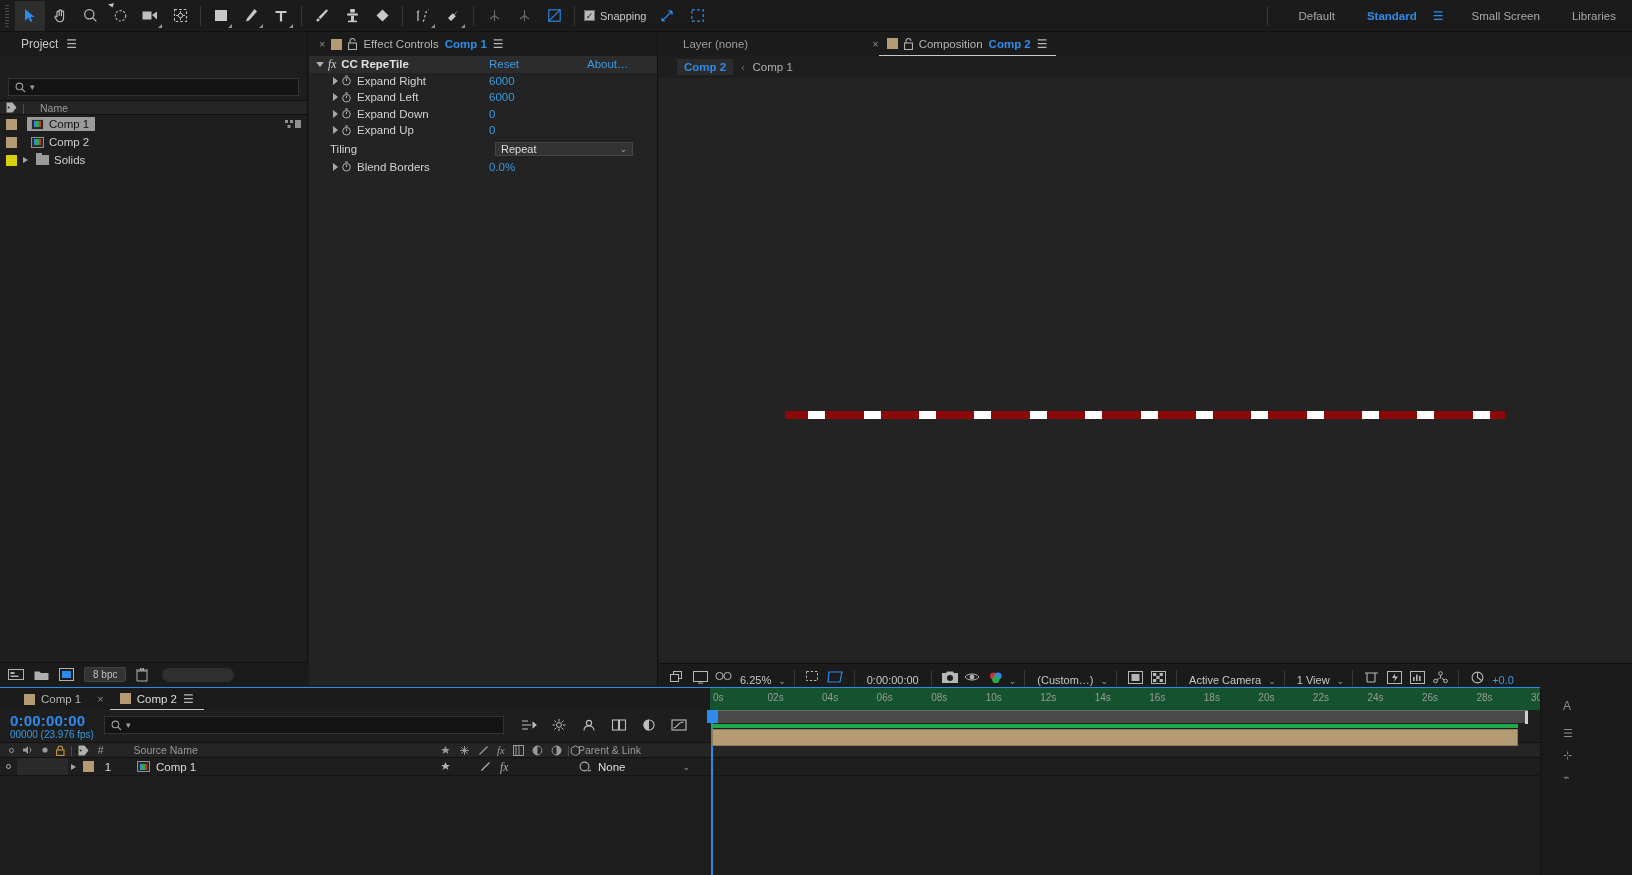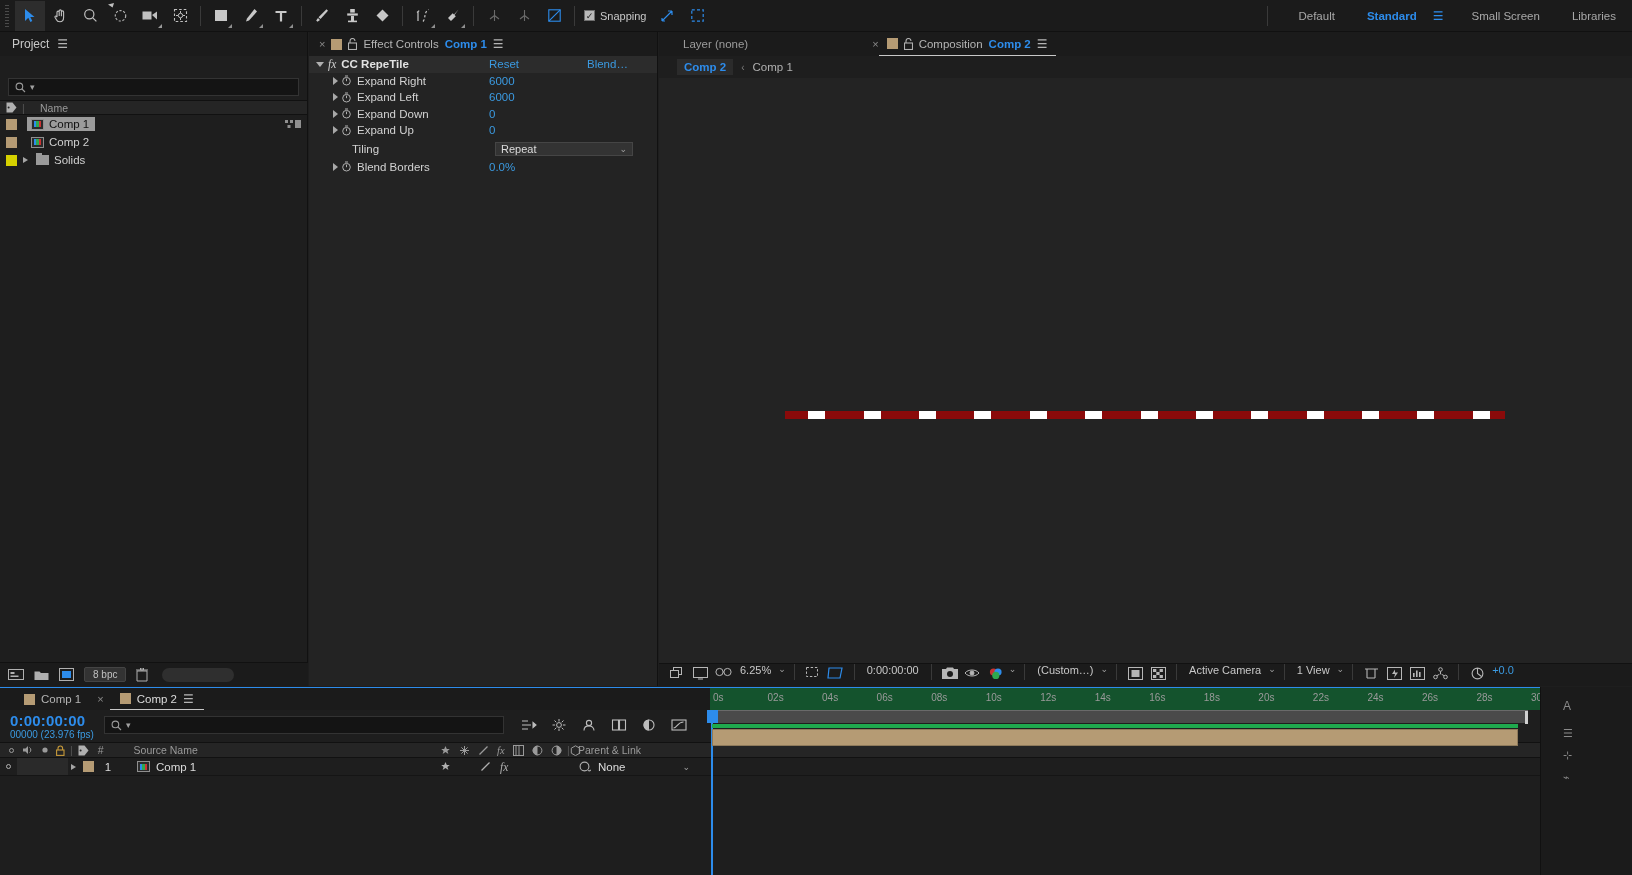--- a/index.html
+++ b/index.html
@@ -38,21 +38,21 @@
   .ws.sel { color: #2d8ceb; font-weight: bold; }
   .ws-menu { color: #2d8ceb; padding-right: 12px; font-size: 12px; }
   .hamb { font-size: 12px; color: #b4b4b4; }
   .xclose { color: #8a8a8a; font-size: 11px; }
 
   
   .project {
     position: absolute; left: 0; top: 32px; width: 308px; height: 654px;
     background: #1e1e1e; border-right: 1px solid #111;
   }
-  .project-head { height: 24px; display: flex; align-items: center; gap: 8px; padding-left: 12px;
+  .project-head { height: 24px; display: flex; align-items: center; gap: 8px; padding-left: 21px;
                   background: #1b1b1b; }
   .project-head .title { color: #c8c8c8; font-size: 12px; }
   .thumb-row { display: flex; padding: 8px 6px 4px 6px; gap: 8px; }
   .thumb { width: 194px; height: 54px; background: #5a5a5a; border: 1px solid #0f0f0f; position: relative; }
   .thumb .band { position: absolute; left: 0; top: 14px; width: 100%; height: 26px; background: #fff; }
   .thumb .band-red { position: absolute; left: 44px; top: 14px; right: 0; height: 26px; background: #8a0a0a; }
   .thumb-meta { font-size: 10.5px; color: #b4b4b4; line-height: 13.5px; padding-top: 2px; }
   .search-box { margin: 22px 8px 4px 8px; height: 18px; background: #141414; border: 1px solid #333;
                 display: flex; align-items: center; padding-left: 6px; gap: 4px; }
   .col-head { height: 15px; background: #252525; border-top: 1px solid #111; border-bottom: 1px solid #111;
@@ -113,21 +113,21 @@
               border-bottom: 1.5px solid #c8c8c8; font-size: 11.5px; color: #b4b4b4; }
   .comp-tab b { color: #2d8ceb; font-weight: bold; }
   .crumbbar { height: 22px; display: flex; align-items: center; gap: 8px; padding-left: 18px; background: #1e1e1e; }
   .crumb-active { background: #2b2b2b; color: #2d8ceb; font-weight: bold; padding: 2px 7px; font-size: 11.5px; }
   .crumb { color: #b0b0b0; font-size: 11.5px; }
   .crumb-chev { color: #7d7d7d; font-size: 10px; }
   .canvas { position: absolute; left: 0; top: 46px; width: 973px; height: 585px; background: #232323; }
   .stripe { position: absolute; height: 8px; background: #8a0a0a; top: 333px; left: 126px; width: 720px; }
   .stripe .w { position: absolute; top: 0; height: 8px; width: 17px; background: #fff; }
   .comp-footer { position: absolute; left: 0; bottom: 0; width: 973px; height: 23px; background: #1b1b1b;
-                 border-top: 1px solid #111; display: flex; align-items: flex-start; gap: 3px; padding-left: 8px; }
+                 border-top: 1px solid #111; display: flex; align-items: flex-end; gap: 3px; padding-left: 8px; }
   .cf-txt { color: #c8c8c8; font-size: 11px; padding: 0 4px; }
   .cf-ico { width: 20px; height: 18px; display: flex; align-items: center; justify-content: center; color: #b6b6b6; }
   .chev { color: #a0a0a0; font-size: 9px; }
   .cf-sep { width: 1px; height: 16px; background: #3a3a3a; margin: 0 5px; }
 
   
   .timeline { position: absolute; left: 0; top: 687px; width: 1632px; height: 188px; background: #1e1e1e;
               border-top: 1px solid #2d8ceb; }
   .tl-tabs { height: 22px; background: #1b1b1b; display: flex; align-items: center; padding-left: 14px; gap: 2px; }
   .tl-tab { display: flex; align-items: center; gap: 6px; padding: 0 10px; height: 22px; font-size: 11.5px;
@@ -418,21 +418,21 @@
       <span style="color:#2d8ceb;font-weight:bold;font-size:11.5px">Comp 1</span>
       <span class="hamb">☰</span>
     </div>
 
 
     <div class="efx-row head">
       <span class="dtri"></span>
       <span class="fxlbl">fx</span>
       <span class="lbl">CC RepeTile</span>
       <span class="val">Reset</span>
-      <span class="val2">Blend…</span>
+      <span class="val2">About…</span>
     </div>
 
     <div class="efx-row">
       <span class="rtri"></span>
       <span class="stopw">
         <svg width="11" height="11" viewBox="0 0 11 11" fill="none" stroke="#b0b0b0" stroke-width="1">
             <circle cx="5.5" cy="6.2" r="3.8"></circle>
             <path d="M5.5 3.6v2.6M4 1h3"></path>
           </svg>
       </span>
@@ -470,21 +470,21 @@
         <svg width="11" height="11" viewBox="0 0 11 11" fill="none" stroke="#b0b0b0" stroke-width="1">
             <circle cx="5.5" cy="6.2" r="3.8"></circle>
             <path d="M5.5 3.6v2.6M4 1h3"></path>
           </svg>
       </span>
       <span class="lbl">Expand Up</span>
       <span class="val">0</span>
     </div>
 
     <div class="efx-row" style="height:20px">
-      <span class="lbl" style="margin-left:43px">Tiling</span>
+      <span class="lbl" style="margin-left:21px">Tiling</span>
       <span class="selectbox">
         <span>Repeat</span>
         <span class="chev">⌄</span>
       </span>
     </div>
 
     <div class="efx-row">
       <span class="rtri"></span>
       <span class="stopw">
         <svg width="11" height="11" viewBox="0 0 11 11" fill="none" stroke="#b0b0b0" stroke-width="1">

